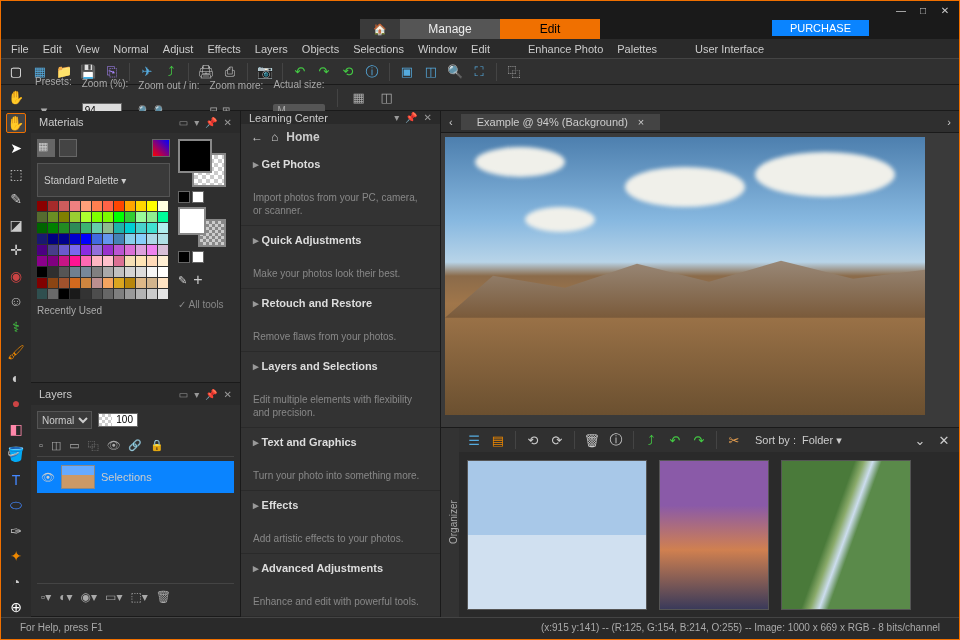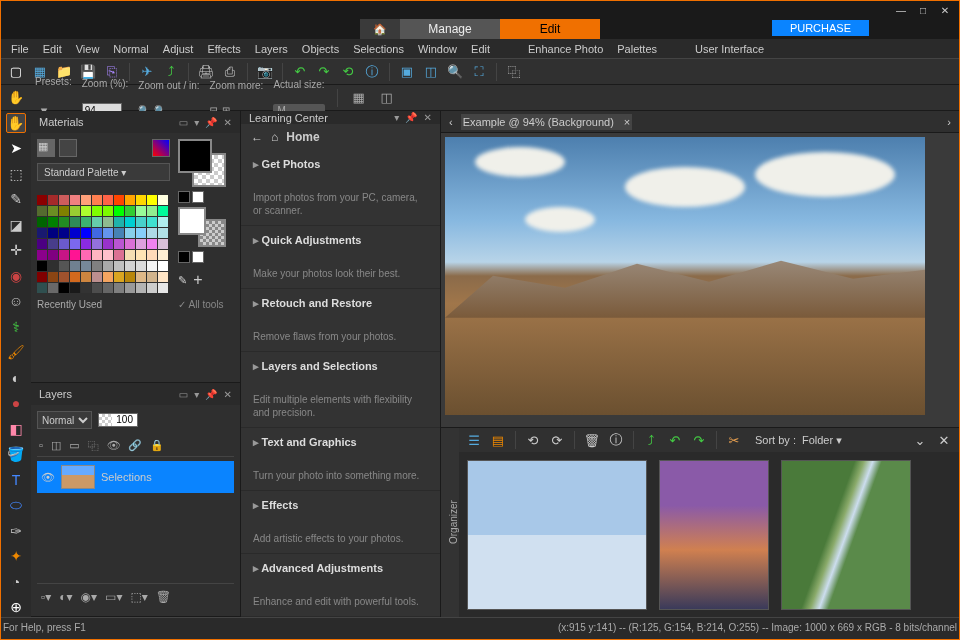--- a/index.html
+++ b/index.html
@@ -25,21 +25,21 @@
 .tool{width:20px;height:20px;display:flex;align-items:center;justify-content:center;cursor:pointer;font-size:14px;color:#ccc;border-radius:2px}
 .tool.active{background:#444;border:1px solid #f07000}
 .panelcol{width:210px;background:#2f2f2f;display:flex;flex-direction:column;border-right:1px solid #1a1a1a}
 .panel{border-bottom:1px solid #1a1a1a}
 .panel-hdr{height:22px;background:#2a2a2a;display:flex;align-items:center;padding:0 8px;justify-content:space-between;font-size:11px}
 .panel-hdr .btns{display:flex;gap:6px;color:#999;font-size:10px}
 .materials-body{padding:6px;display:flex;gap:8px}
 .pal-left{flex:1}
 .pal-ctrl{display:flex;gap:4px;margin-bottom:6px}
 .pal-ctrl .sq{width:18px;height:18px;border:1px solid #666;background:#444;cursor:pointer}
-.pal-sel{height:18px;background:#3a3a3a;border:1px solid #555;display:flex;align-items:center;padding:0 6px;font-size:10px;margin-bottom:14px;cursor:pointer}
+.pal-sel{height:34px;background:#3a3a3a;border:1px solid #555;display:flex;align-items:center;padding:0 6px;font-size:10px;margin-bottom:4px;cursor:pointer}
 .palette{display:grid;grid-template-columns:repeat(12,10px);grid-auto-rows:10px;gap:1px}
 .palette div{width:10px;height:10px}
 .recent{font-size:10px;color:#aaa;margin-top:6px}
 .pal-right{width:56px;display:flex;flex-direction:column;gap:4px}
 .fg-bg{position:relative;width:48px;height:48px}
 .fg{position:absolute;top:0;left:0;width:34px;height:34px;background:#000;border:2px solid #888}
 .bg{position:absolute;bottom:0;right:0;width:34px;height:34px;background:repeating-conic-gradient(#ccc 0 25%,#fff 0 50%) 0 0/8px 8px;border:2px solid #888}
 .mini-sw{display:flex;gap:2px}
 .mini-sw div{width:12px;height:12px;border:1px solid #666}
 .dropper-row{display:flex;gap:6px;align-items:center;color:#ccc;margin-top:4px}
@@ -53,35 +53,35 @@
 .lay-thumb{width:34px;height:24px;background:linear-gradient(#6af 40%,#c96 40%);border:1px solid #888}
 .lay-foot{display:flex;gap:8px;padding:6px 4px;color:#aaa;font-size:12px;border-top:1px solid #444;margin-top:auto}
 .learncol{width:200px;background:#333;border-right:1px solid #1a1a1a;display:flex;flex-direction:column}
 .lc-crumb{display:flex;align-items:center;gap:8px;padding:6px 10px;font-size:12px}
 .lc-item{padding:8px 12px;border-bottom:1px solid #2a2a2a;cursor:pointer}
 .lc-item .t{font-size:11px;font-weight:bold;color:#ddd}
 .lc-item .t::before{content:"▸ ";color:#999}
 .lc-item .d{font-size:10px;color:#888;margin-top:20px;line-height:1.3}
 .canvascol{flex:1;background:#333;display:flex;flex-direction:column}
 .doc-tab{height:22px;background:#2f2f2f;display:flex;align-items:center;padding:0 8px;gap:8px;font-size:11px;border-bottom:1px solid #1a1a1a}
-.doc-tab .tab{background:#444;padding:2px 2px;display:flex;gap:10px;align-items:center;cursor:pointer}
+.doc-tab .tab{background:#444;padding:2px 16px;display:flex;gap:10px;align-items:center;cursor:pointer}
 .canvas{flex:1;min-height:0;background:#3a3a3a;position:relative;display:flex;align-items:flex-start;justify-content:flex-start;padding:4px}
 .img-main{width:480px;height:278px;background:linear-gradient(to bottom,#4d7fae 0%,#87b8e0 30%,#b8d4e8 45%,#8b6b4a 50%,#a0764a 60%,#6b5030 100%);position:relative;overflow:hidden}
 .cloud{position:absolute;background:#f0f0ea;border-radius:50%;filter:blur(2px)}
 .mtn{position:absolute;bottom:35%;left:0;right:0;height:60px;background:linear-gradient(to top,#7a5a3a,#9a8a7a);clip-path:polygon(0 100%,10% 30%,25% 50%,40% 10%,55% 40%,70% 5%,85% 35%,100% 20%,100% 100%)}
 .organizer{height:190px;background:#2a2a2a;border-top:1px solid #1a1a1a;display:flex}
 .org-side{width:18px;background:#333;writing-mode:vertical-lr;text-align:center;font-size:10px;color:#aaa;padding:4px 0;transform:rotate(180deg)}
 .org-main{flex:1;display:flex;flex-direction:column}
 .org-tb{height:24px;background:#303030;display:flex;align-items:center;padding:0 6px;gap:6px;font-size:11px}
 .org-thumbs{flex:1;display:flex;gap:12px;padding:8px;overflow:hidden}
 .thumb{height:150px;border:1px solid #555;cursor:pointer}
 .th1{width:180px;background:linear-gradient(#a8c8e8 50%,#d0e0f0 50%)}
 .th2{width:110px;background:linear-gradient(#8a5aa8 30%,#d08050 60%,#3a3a5a 100%)}
 .th3{width:130px;background:linear-gradient(110deg,#4a7a3a 40%,#8aaa6a 45%,#cde 50%,#5a8a4a 55%)}
-.status{height:20px;background:#2a2a2a;border-top:1px solid #444;display:flex;align-items:center;justify-content:space-between;padding:0 2px;font-size:10px;color:#aaa}
+.status{height:20px;background:#2a2a2a;border-top:1px solid #444;display:flex;align-items:center;justify-content:space-between;padding:0 19px;font-size:10px;color:#aaa}
 </style>
 </head>
 <body>
 
 <div class="titlebar">
   <div class="win-btn">—</div>
   <div class="win-btn">□</div>
   <div class="win-btn">✕</div>
 </div>
 

